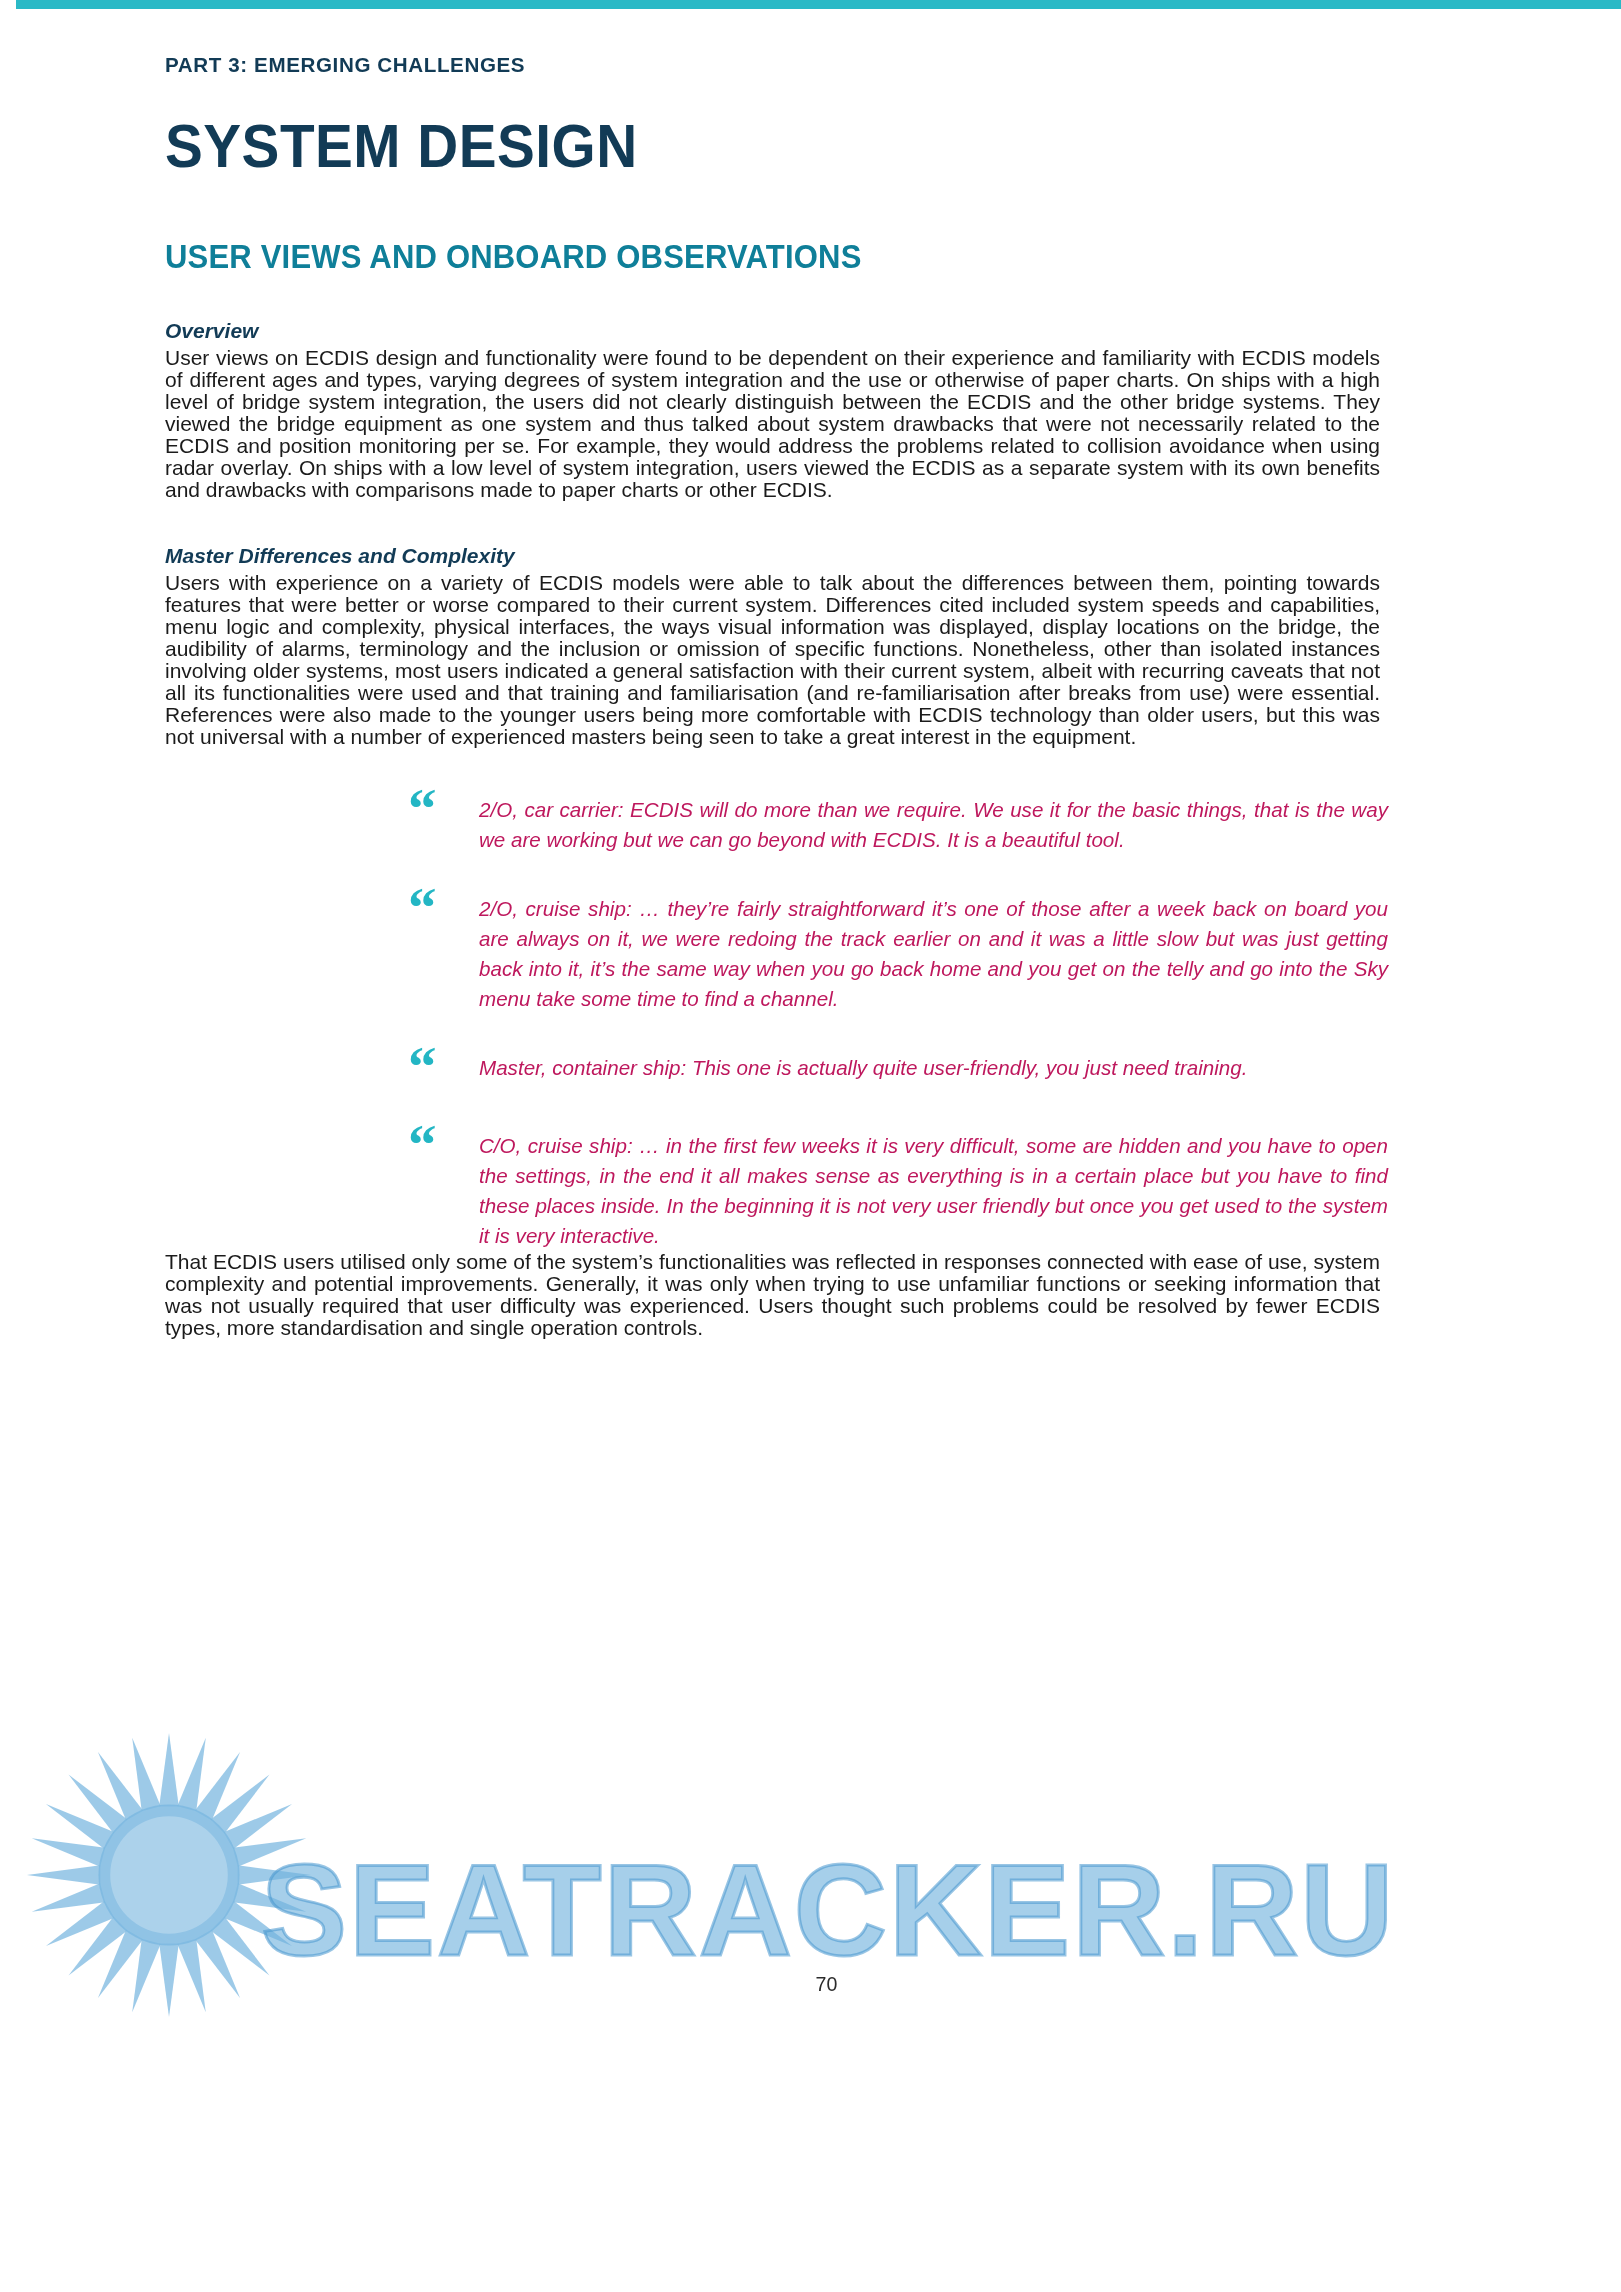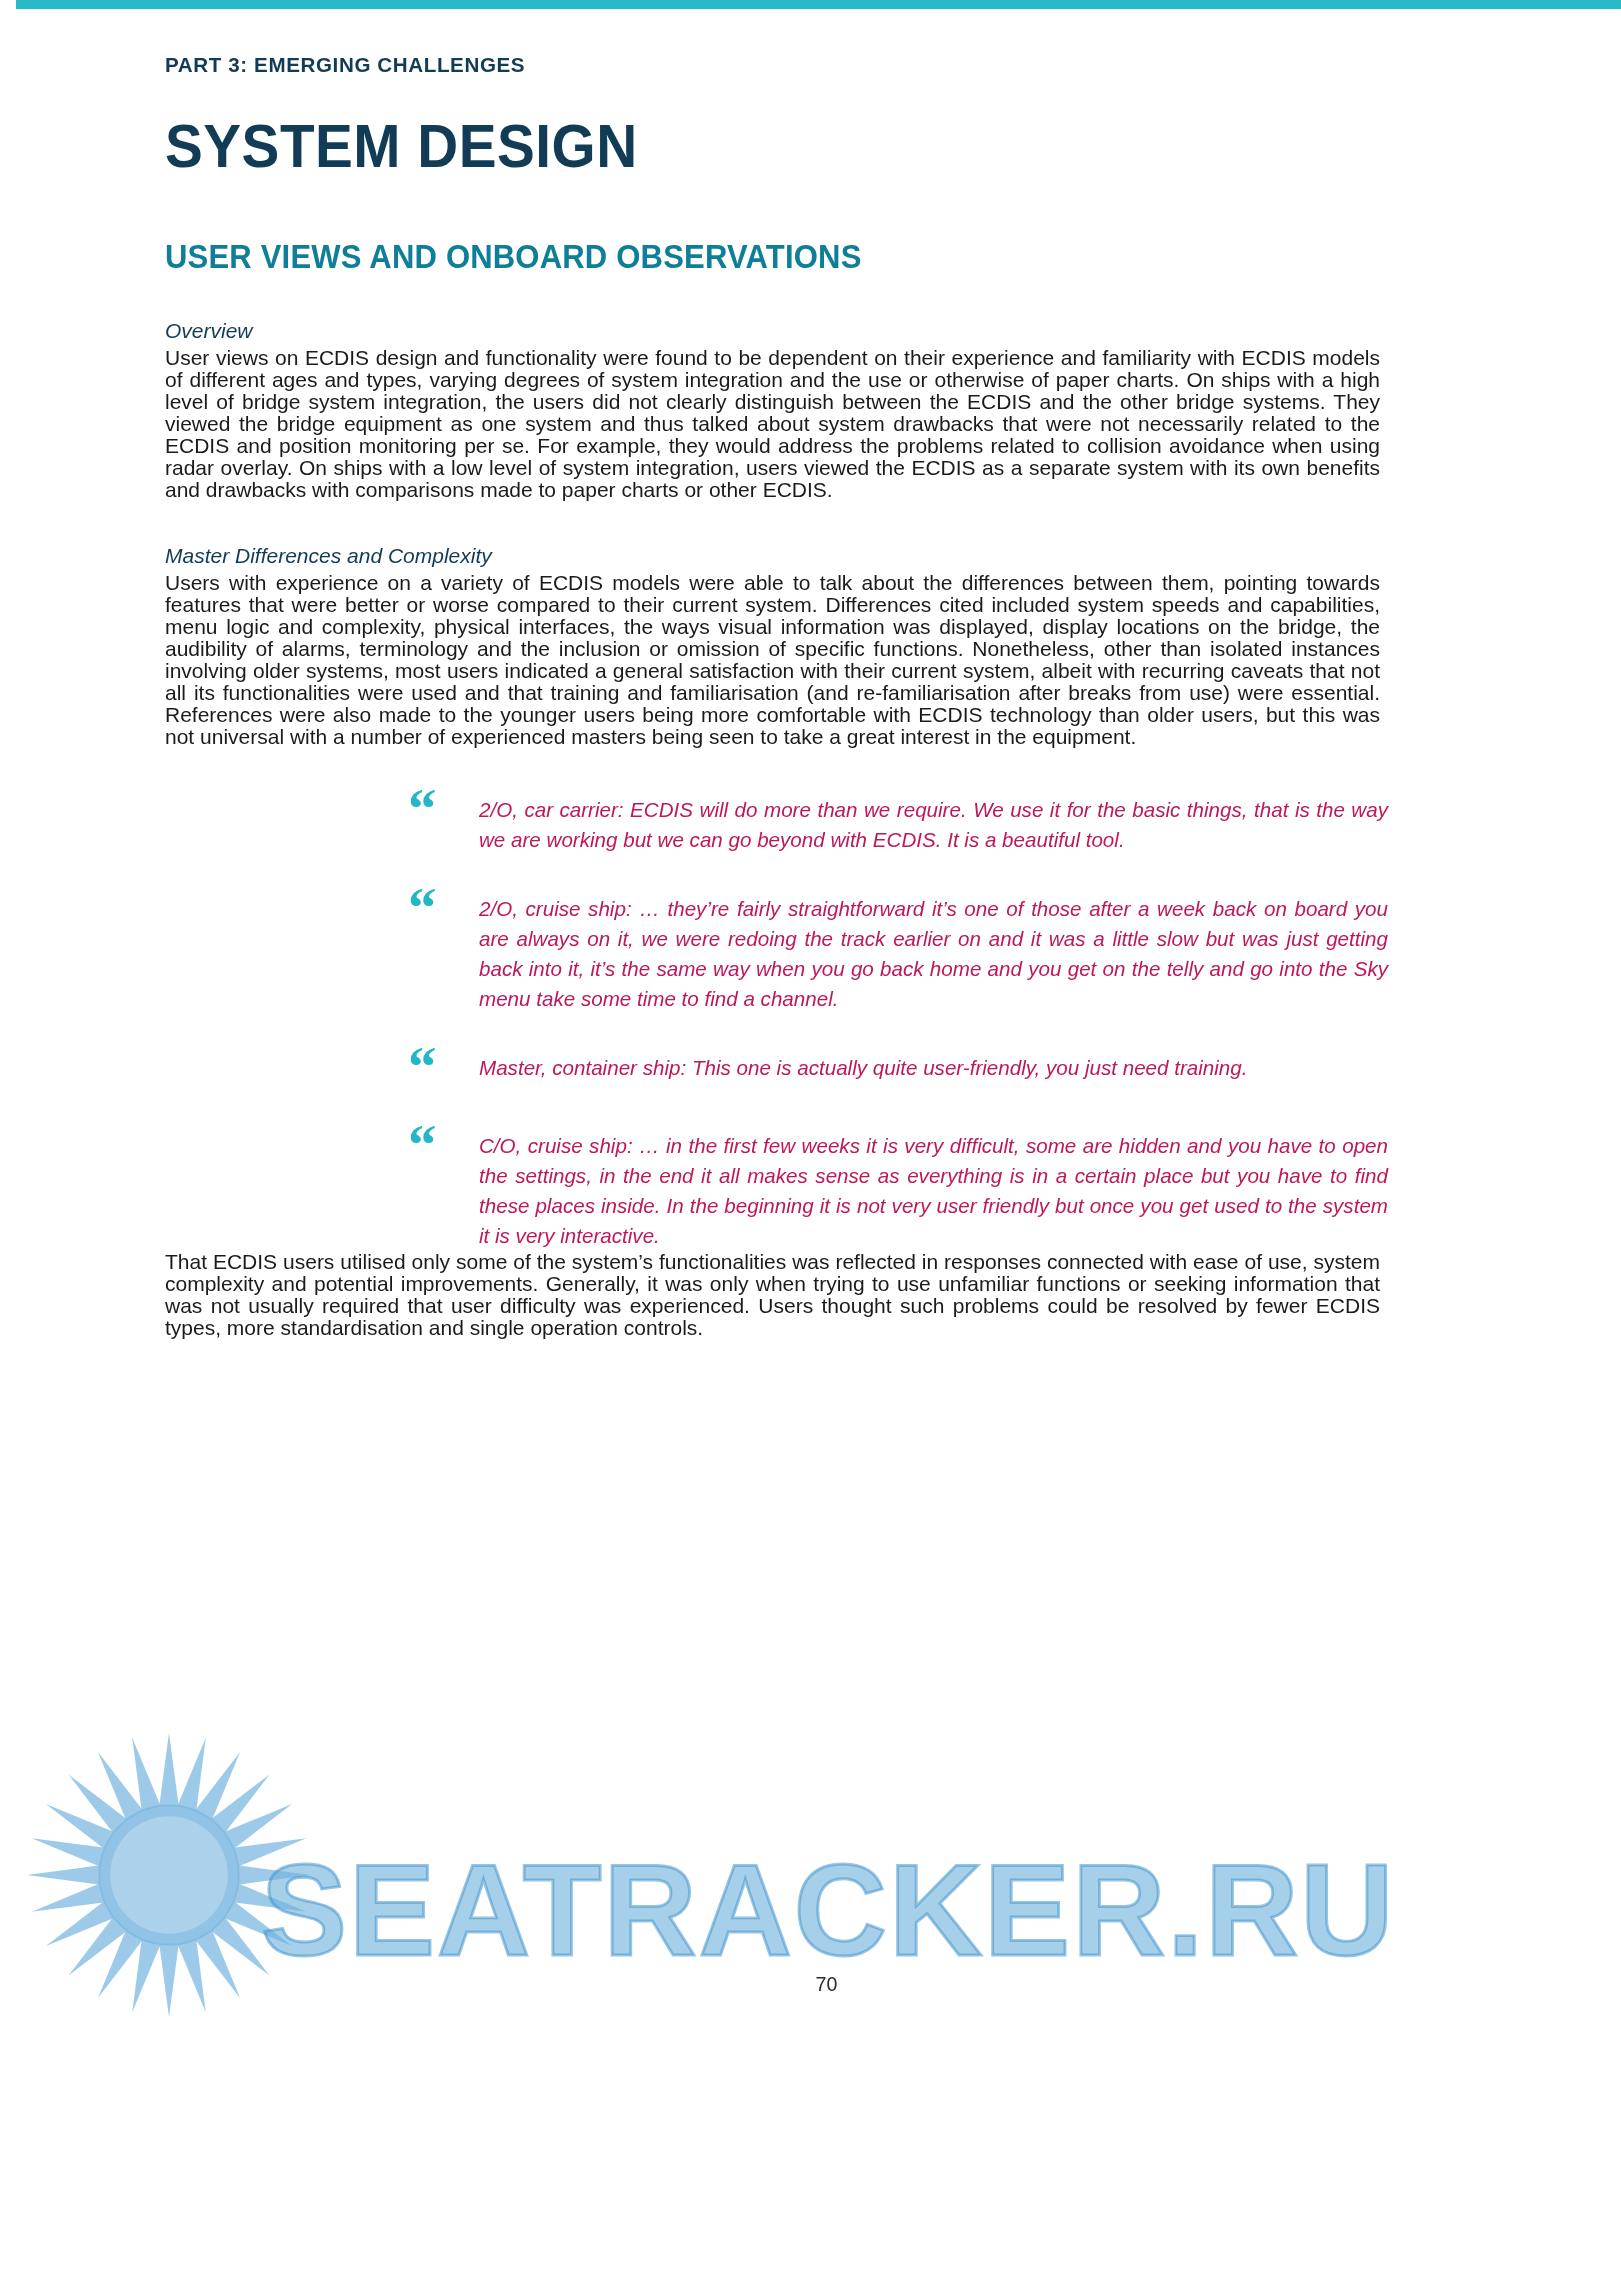--- a/index.html
+++ b/index.html
@@ -77,21 +77,21 @@
     color: #0f7f99;
     font-family: "Liberation Sans", sans-serif;
     transform: scaleX(0.94);
     transform-origin: left center;
   }
 
   h3.sub-head {
     margin: 43px 0 3.9px 0;
     font-size: 21px;
     font-style: italic;
-    font-weight: normal;
+    font-weight: bold;
     color: #123b56;
     font-family: "Liberation Sans", sans-serif;
   }
 
   p.body-text {
     margin: 0;
     font-size: 21px;
     line-height: 22px;
     color: #1b1b1b;
     text-align: justify;

